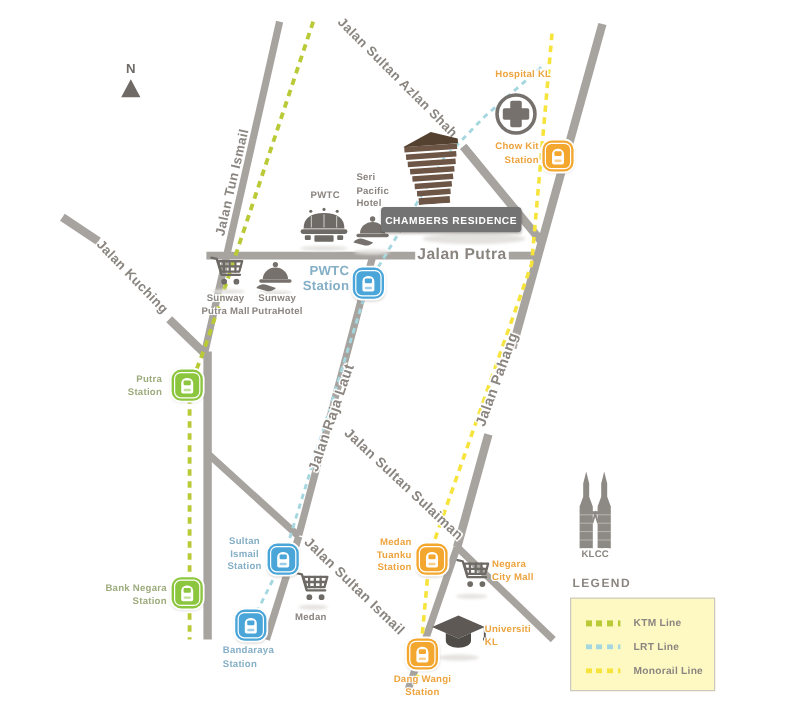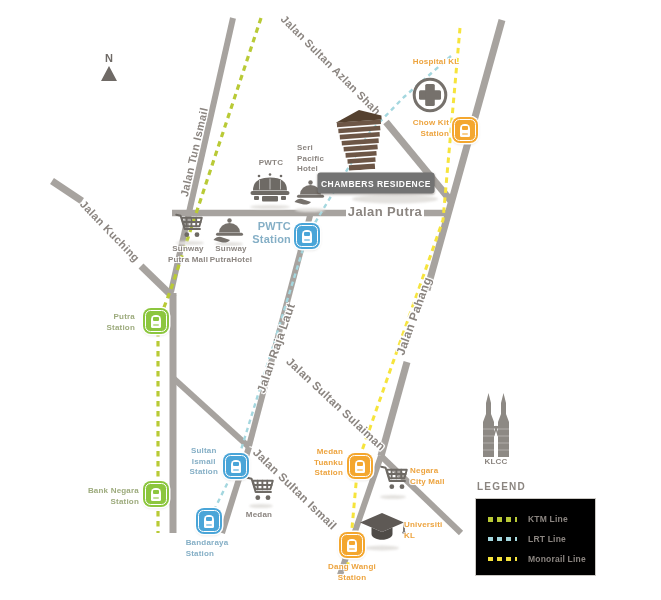--- a/index.html
+++ b/index.html
@@ -19,21 +19,21 @@
   .train::before{content:"";position:absolute;left:2.2px;top:2.5px;width:5.6px;height:4.2px;border-radius:1px;background:var(--c);}
   .train::after{content:"";position:absolute;left:2.2px;bottom:1.8px;width:5.6px;height:1.6px;border-radius:1px;background:var(--c);opacity:.55;}
   .lbl{position:absolute;font-weight:bold;font-size:8px;line-height:10.5px;letter-spacing:.2px;white-space:pre;z-index:7;
     text-shadow:0 0 2px #fff,-1px -1px 0 #fff,1px -1px 0 #fff,-1px 1px 0 #fff,1px 1px 0 #fff;}
   .c-gray{color:#8b8580}.c-orange{color:#eda43f}.c-green{color:#9dab7d}.c-blue{color:#85afc6}
   #north{position:absolute;left:96px;top:52px;z-index:3;width:26px;text-align:center;color:#6f6a66;}
   .n-letter{font-size:11px;font-weight:bold;}
   .n-arrow{width:0;height:0;margin:2px auto 0;border-left:8px solid transparent;border-right:8px solid transparent;border-bottom:15px solid #6f6a66;}
   #legend{position:absolute;left:475px;top:481px;z-index:8;}
   .legend-title{font-size:10px;font-weight:bold;letter-spacing:1.2px;color:#8b8580;margin-left:2px;}
-  .legend-box{margin-top:6px;width:121px;height:78px;background:#000000;border:1px solid #cbc8c4;box-sizing:border-box;padding:10px 0 0 12px;}
+  .legend-box{margin-top:6px;width:121px;height:78px;background:#fef9c3;border:1px solid #cbc8c4;box-sizing:border-box;padding:10px 0 0 12px;}
   .legend-row{display:flex;align-items:center;height:20px;}
   .swatch{width:29px;margin-right:11px;}
   .legend-label{font-size:8.5px;font-weight:bold;color:#8b8580;letter-spacing:.2px;}
 </style>
 </head>
 <body>
 
 <div id="map">
   <svg id="lines" width="661" height="600">
       <polyline points="233,18 171,292" fill="none" stroke-linejoin="round" stroke="#a7a39f" stroke-width="6"></polyline>

